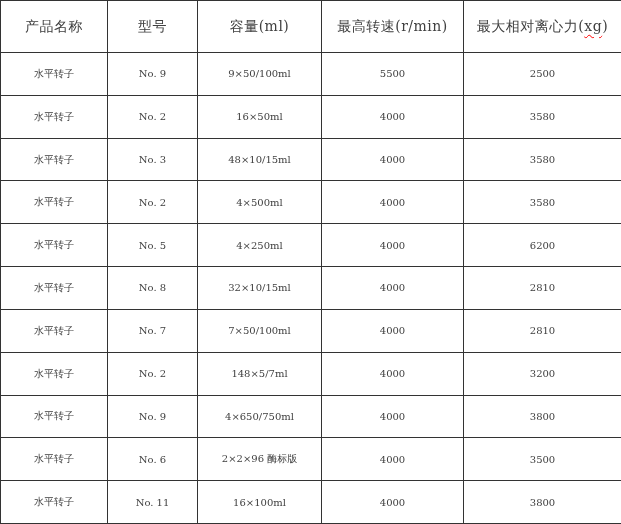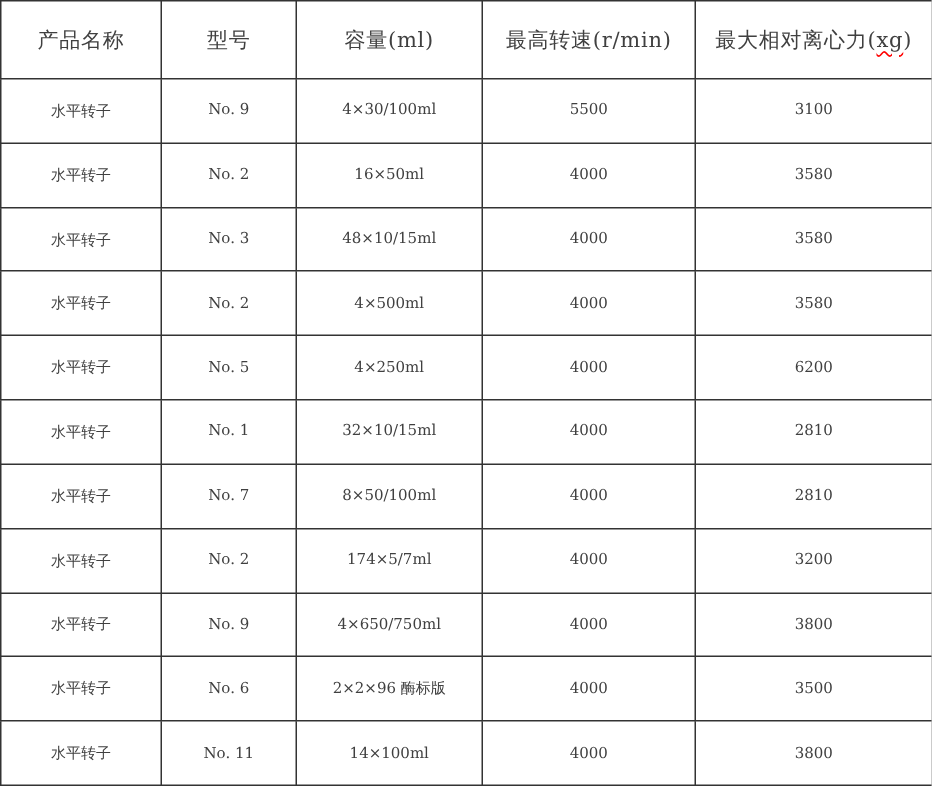--- a/index.html
+++ b/index.html
@@ -66,23 +66,23 @@
         <th>型号</th>
         <th>容量(ml)</th>
         <th>最高转速(r/min)</th>
         <th><span>最大相对离心力(</span><span class="misspelled">xg</span><span>)</span></th>
       </tr>
     </thead>
     <tbody>
       <tr>
         <td>水平转子</td>
         <td>No. 9</td>
-        <td>4×30/100ml</td>
+        <td>9×50/100ml</td>
         <td>5500</td>
-        <td>3100</td>
+        <td>2500</td>
       </tr>
       <tr>
         <td>水平转子</td>
         <td>No. 2</td>
         <td>16×50ml</td>
         <td>4000</td>
         <td>3580</td>
       </tr>
       <tr>
         <td>水平转子</td>
@@ -100,55 +100,55 @@
       </tr>
       <tr>
         <td>水平转子</td>
         <td>No. 5</td>
         <td>4×250ml</td>
         <td>4000</td>
         <td>6200</td>
       </tr>
       <tr>
         <td>水平转子</td>
-        <td>No. 1</td>
+        <td>No. 8</td>
         <td>32×10/15ml</td>
         <td>4000</td>
         <td>2810</td>
       </tr>
       <tr>
         <td>水平转子</td>
         <td>No. 7</td>
-        <td>8×50/100ml</td>
+        <td>7×50/100ml</td>
         <td>4000</td>
         <td>2810</td>
       </tr>
       <tr>
         <td>水平转子</td>
         <td>No. 2</td>
-        <td>174×5/7ml</td>
+        <td>148×5/7ml</td>
         <td>4000</td>
         <td>3200</td>
       </tr>
       <tr>
         <td>水平转子</td>
         <td>No. 9</td>
         <td>4×650/750ml</td>
         <td>4000</td>
         <td>3800</td>
       </tr>
       <tr>
         <td>水平转子</td>
         <td>No. 6</td>
         <td>2×2×96 酶标版</td>
         <td>4000</td>
         <td>3500</td>
       </tr>
       <tr>
         <td>水平转子</td>
         <td>No. 11</td>
-        <td>14×100ml</td>
+        <td>16×100ml</td>
         <td>4000</td>
         <td>3800</td>
       </tr>
     </tbody>
   </table>
 </div>
 
 </body></html>

